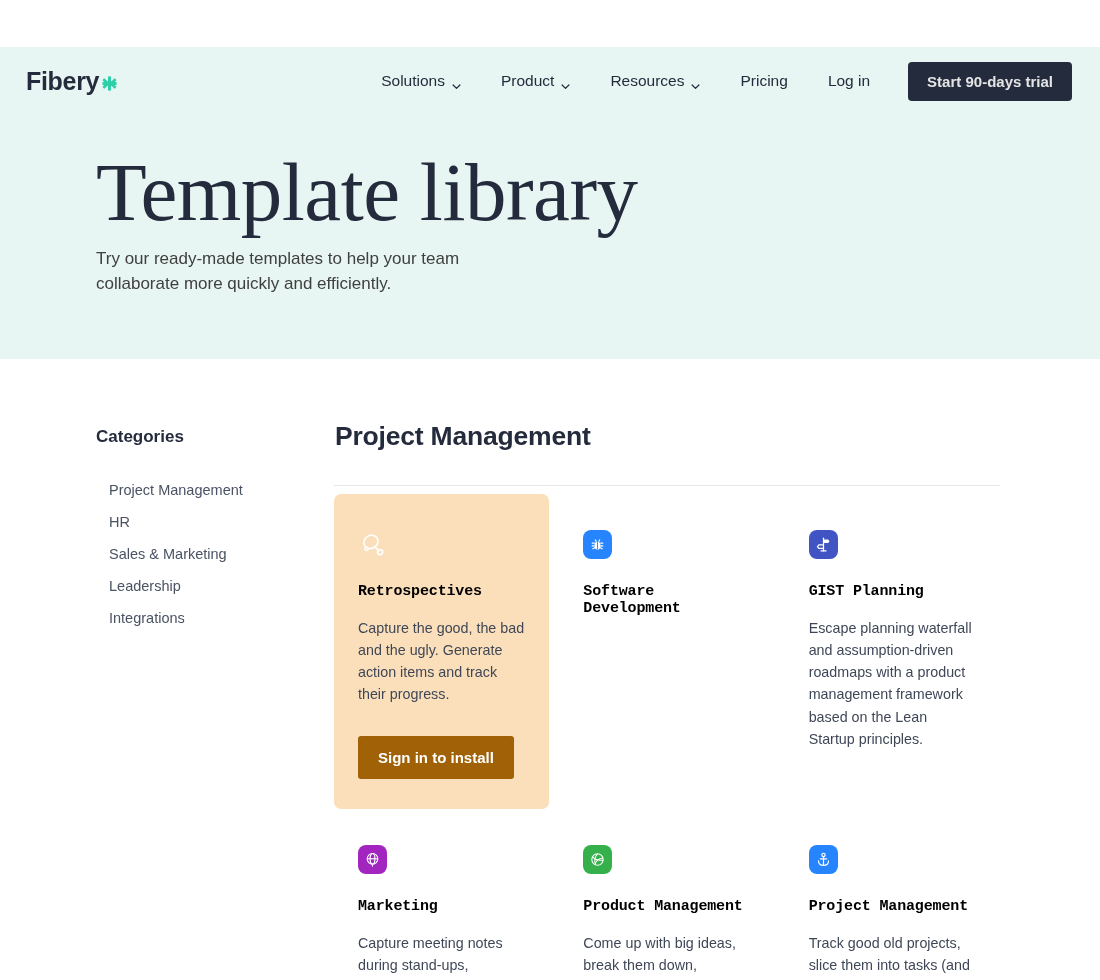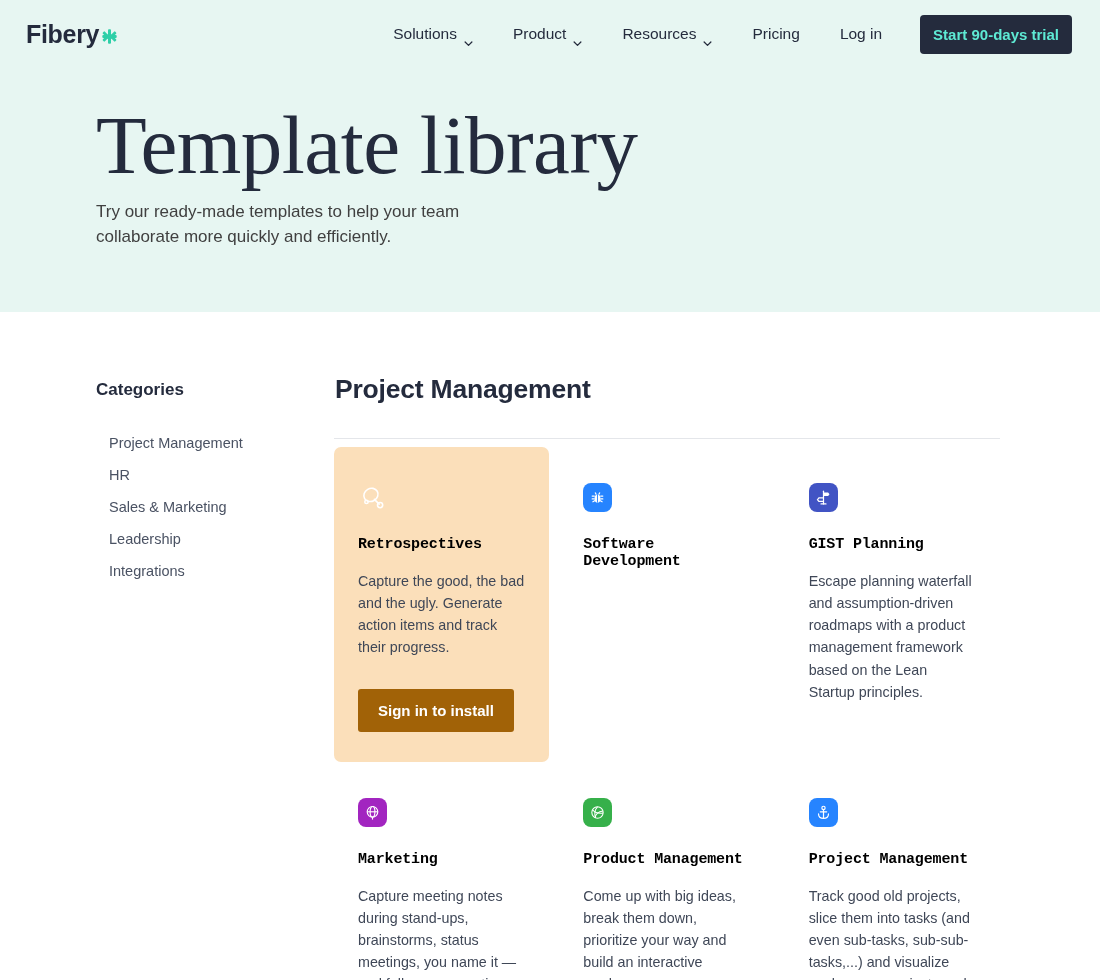--- a/index.html
+++ b/index.html
@@ -24,20 +24,21 @@
     width: 100%;
     position: relative;
   }
 
   
   .navbar {
     display: flex;
     align-items: center;
     height: 68px;
     padding: 0 28px 0 26px;
+    margin-top: 47px;
   }
 
   .brand {
     display: flex;
     align-items: flex-start;
     gap: 3px;
     font-size: 25px;
     font-weight: 600;
     letter-spacing: -0.3px;
     color: #242b3d;
@@ -53,43 +54,43 @@
 
   .nav-links {
     margin-left: auto;
     display: flex;
     align-items: center;
     gap: 0;
   }
 
   .nav-item {
     display: flex;
-    align-items: flex-end;
+    align-items: center;
     gap: 7px;
     font-size: 15.5px;
     color: #242b3d;
     padding: 8px 20px;
     cursor: pointer;
     white-space: nowrap;
   }
 
   .chev {
     width: 9px;
     height: 9px;
     display: block;
   }
 
   .cta-button {
     background: #242b3d;
-    color: #5eead4;
+    color: #e5e5e5;
     font-size: 15px;
     font-weight: 700;
     border: none;
     border-radius: 4px;
-    padding: 11px 13px;
+    padding: 11px 19px;
     margin-left: 18px;
     cursor: pointer;
     white-space: nowrap;
     font-family: "Liberation Sans", sans-serif;
   }
 
   
   .hero-inner {
     padding: 36px 0 0 96px;
   }

